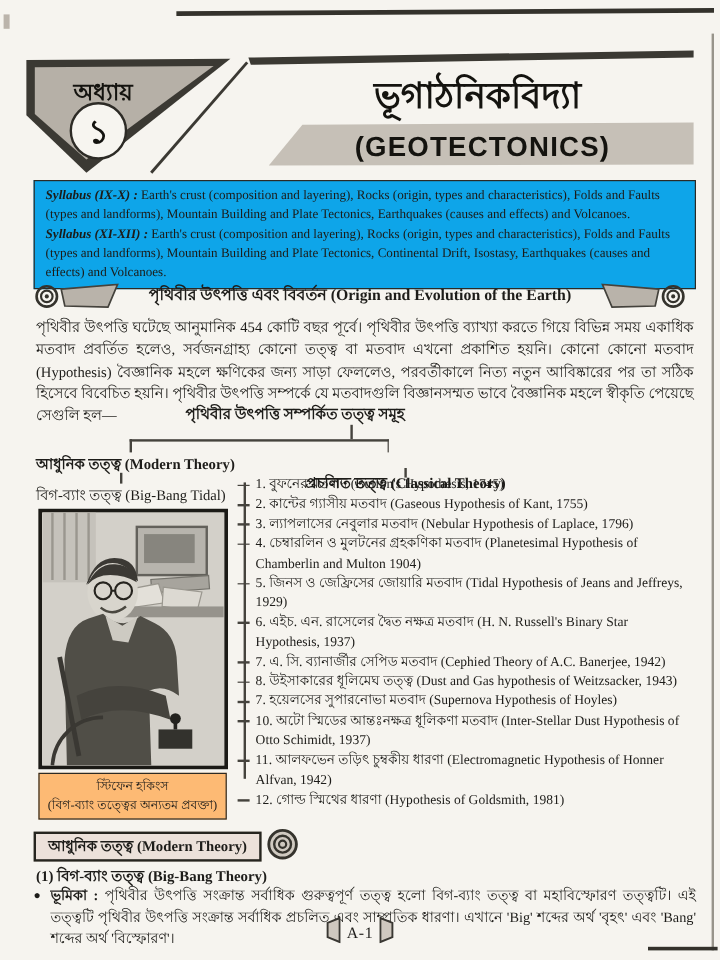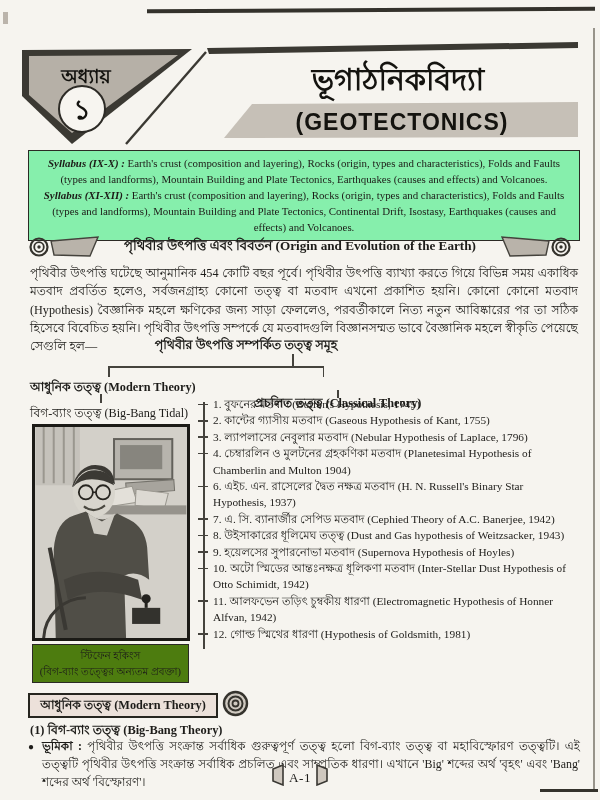--- a/index.html
+++ b/index.html
@@ -15,22 +15,22 @@
   .scan-topline{left:147px;top:8px;width:448px;height:3.5px;background:#34322c;transform:rotate(-.35deg);}
   .scan-right{left:593px;top:28px;width:1.5px;height:764px;background:#98948b;}
   .scan-brline{left:540px;top:789px;width:58px;height:2.5px;background:#34322c;}
   .scan-tlmark{left:3px;top:12px;width:5px;height:12px;background:#8a7f72;opacity:.55;}
 
   
   .header-svg{left:20px;top:40px;}
   .header-svg text{fill:#14130f;}
 
   
-  .syllabus{left:28px;top:150px;width:532px;border:1.6px solid #2b2a25;background:#86efac;
-    padding:4px 9px 5px 9px;font-size:10.9px;line-height:1.47;color:#1c1b17;text-align:center;}
+  .syllabus{left:28px;top:150px;width:532px;border:1.6px solid #2b2a25;background:#0ea5e9;
+    padding:4px 9px 5px 9px;font-size:10.9px;line-height:1.47;color:#1c1b17;}
   .syl-label{font-weight:bold;font-style:italic;}
 
   
   .sec-head{left:0;top:236px;width:600px;display:flex;justify-content:center;gap:24px;}
   .sec-head-text{font-weight:bold;font-size:13.2px;white-space:nowrap;}
   .deco-flip{transform:scaleX(-1);}
 
   
   .intro{left:30px;top:264px;width:548px;font-size:12.2px;line-height:1.5;text-align:justify;}
 
@@ -49,21 +49,21 @@
 
   
   .cl-list{left:186px;top:396px;width:376px;padding-left:12px;}
   .cl-bracket{left:203px;top:402px;width:1.6px;height:247px;}
   .cl-item{position:relative;padding-left:15px;font-size:11.3px;line-height:16.4px;}
   .cl-item::before{content:"";position:absolute;left:0;top:7.6px;width:10px;height:1.6px;background:#45433d;}
 
   
   .photo-wrap{left:32px;top:424px;width:158px;}
   .photo-frame{border:3px solid #1b1a16;width:152px;height:211px;background:#d3d0c9;}
-  .photo-caption{margin-top:3px;border:1.6px solid #2b2a25;background:#4d7c0f;width:148.8px;
+  .photo-caption{margin-top:3px;border:1.6px solid #2b2a25;background:#fdba74;width:148.8px;
     padding:3px 3px;text-align:center;font-size:10.4px;line-height:1.5;}
 
   
   .mt-box{left:28px;top:693px;width:186px;height:21px;background:#ece1da;border:2px solid #26251f;
     display:flex;align-items:center;justify-content:center;font-weight:bold;font-size:12.3px;}
   .mt-spiral{left:222px;top:690px;}
   .item-heading{left:30px;top:721px;width:420px;font-weight:bold;font-size:12.4px;}
   .bullet-para{left:42px;top:738px;width:538px;font-size:11.9px;line-height:1.5;text-align:justify;}
   .bullet-dot{position:absolute;left:-14px;top:1px;font-size:10px;}
   .bullet-label{font-weight:bold;}
@@ -136,30 +136,31 @@
 <div class="abs cl-list">
 
     <div class="cl-item">1. বুফনের মতবাদ (Buffon's Hypothesis, 1745)</div>
 
     <div class="cl-item">2. কান্টের গ্যাসীয় মতবাদ (Gaseous Hypothesis of Kant, 1755)</div>
 
     <div class="cl-item">3. ল্যাপলাসের নেবুলার মতবাদ (Nebular Hypothesis of Laplace, 1796)</div>
 
     <div class="cl-item">4. চেম্বারলিন ও মুলটনের গ্রহকণিকা মতবাদ (Planetesimal Hypothesis of Chamberlin and Multon 1904)</div>
 
+    <div class="cl-item">5. জিনস ও জেফ্রিসের জোয়ারি মতবাদ (Tidal Hypothesis of Jeans and Jeffreys, 1929)</div>
 
     <div class="cl-item">6. এইচ. এন. রাসেলের দ্বৈত নক্ষত্র মতবাদ (H. N. Russell's Binary Star Hypothesis, 1937)</div>
 
     <div class="cl-item">7. এ. সি. ব্যানার্জীর সেপিড মতবাদ (Cephied Theory of A.C. Banerjee, 1942)</div>
 
     <div class="cl-item">8. উইসাকারের ধূলিমেঘ তত্ত্ব (Dust and Gas hypothesis of Weitzsacker, 1943)</div>
 
-    <div class="cl-item">9. হয়েলসের সুপারনোভা মতবাদ (Supernova Hypothesis of Hoyles)</div>
-
-    <div class="cl-item">10. অটো স্মিডের আন্তঃনক্ষত্র ধূলিকণা মতবাদ (Inter-Stellar Dust Hypothesis of Otto Schimidt, 1942)</div>
+    <div class="cl-item">7. হয়েলসের সুপারনোভা মতবাদ (Supernova Hypothesis of Hoyles)</div>
+
+    <div class="cl-item">10. অটো স্মিডের আন্তঃনক্ষত্র ধূলিকণা মতবাদ (Inter-Stellar Dust Hypothesis of Otto Schimidt, 1937)</div>
 
     <div class="cl-item">11. আলফভেন তড়িৎ চুম্বকীয় ধারণা (Electromagnetic Hypothesis of Honner Alfvan, 1942)</div>
 
     <div class="cl-item">12. গোল্ড স্মিথের ধারণা  (Hypothesis of Goldsmith, 1981)</div>
 
   </div>
 
 <div class="abs photo-wrap">
   <div class="photo-frame">
     <svg width="152" height="211" viewBox="0 0 150 210">

